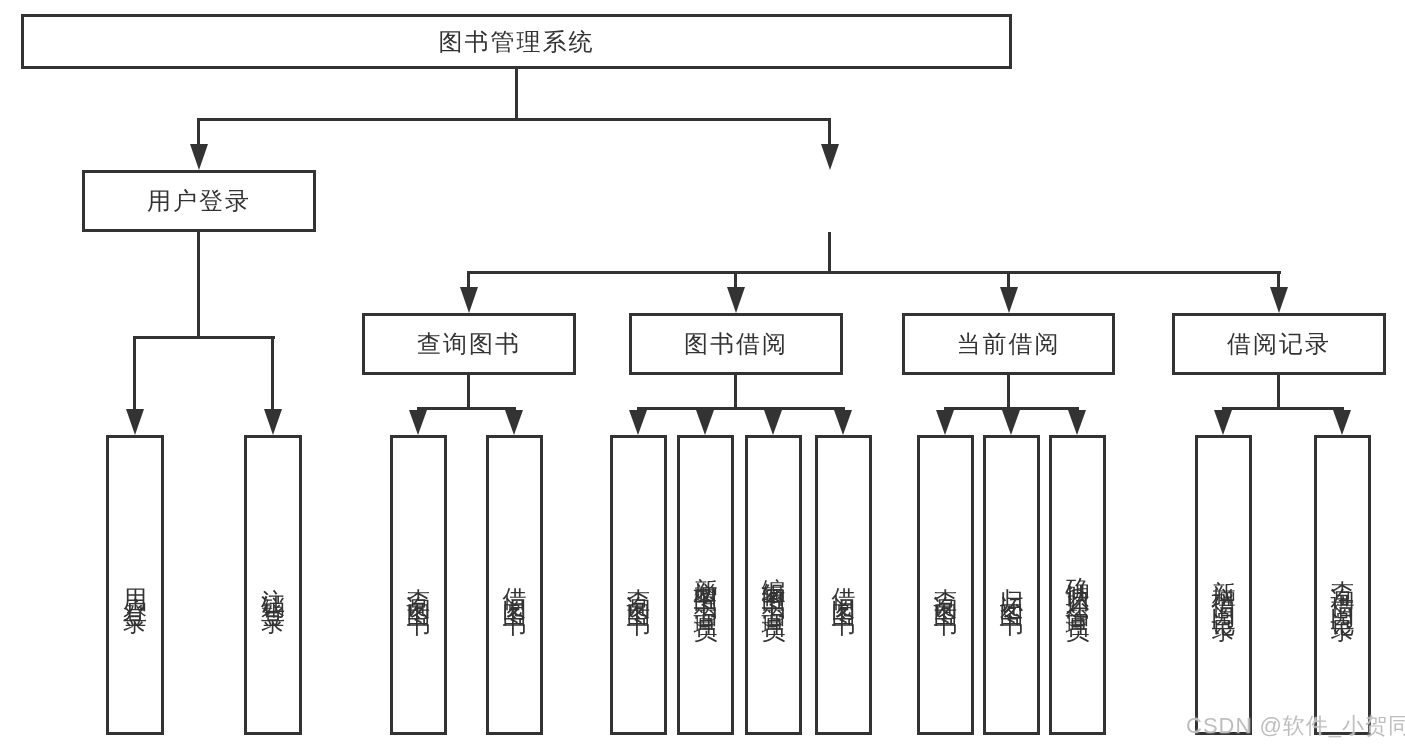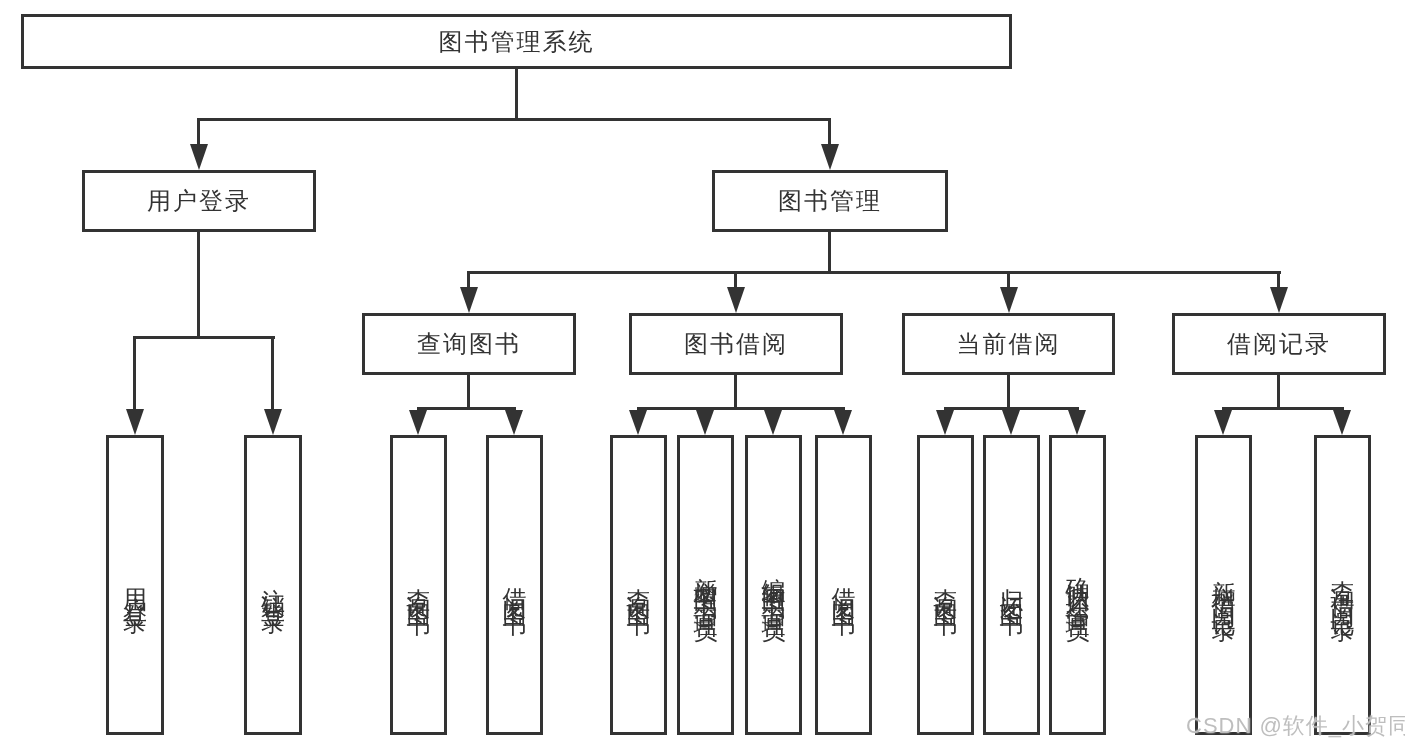--- a/index.html
+++ b/index.html
@@ -77,21 +77,20 @@
   <div class="node hnode" style="left:21px; top:14px; width:991px; height:55px;">图书管理系统</div>
 
   <div class="v" style="left:515px; top:69px; height:49px;"></div>
   <div class="h" style="left:197px; top:118px; width:634px;"></div>
   <div class="v" style="left:197px; top:118px; height:28px;"></div>
   <div class="arw" style="left:190px; top:144px;"></div>
   <div class="v" style="left:828px; top:118px; height:28px;"></div>
   <div class="arw" style="left:821px; top:144px;"></div>
 
   <div class="node hnode" style="left:82px; top:170px; width:234px; height:62px;">用户登录</div>
-  <div class="node hnode" style="left:712px; top:170px; width:236px; height:62px;">图书管理</div>
 
   <div class="v" style="left:197px; top:232px; height:104px;"></div>
   <div class="h" style="left:133px; top:336px; width:142px;"></div>
   <div class="v" style="left:133px; top:336px; height:75px;"></div>
   <div class="arw" style="left:126px; top:409px;"></div>
   <div class="v" style="left:271px; top:336px; height:75px;"></div>
   <div class="arw" style="left:264px; top:409px;"></div>
 
   <div class="v" style="left:828px; top:232px; height:39px;"></div>
   <div class="h" style="left:467px; top:271px; width:814px;"></div>

